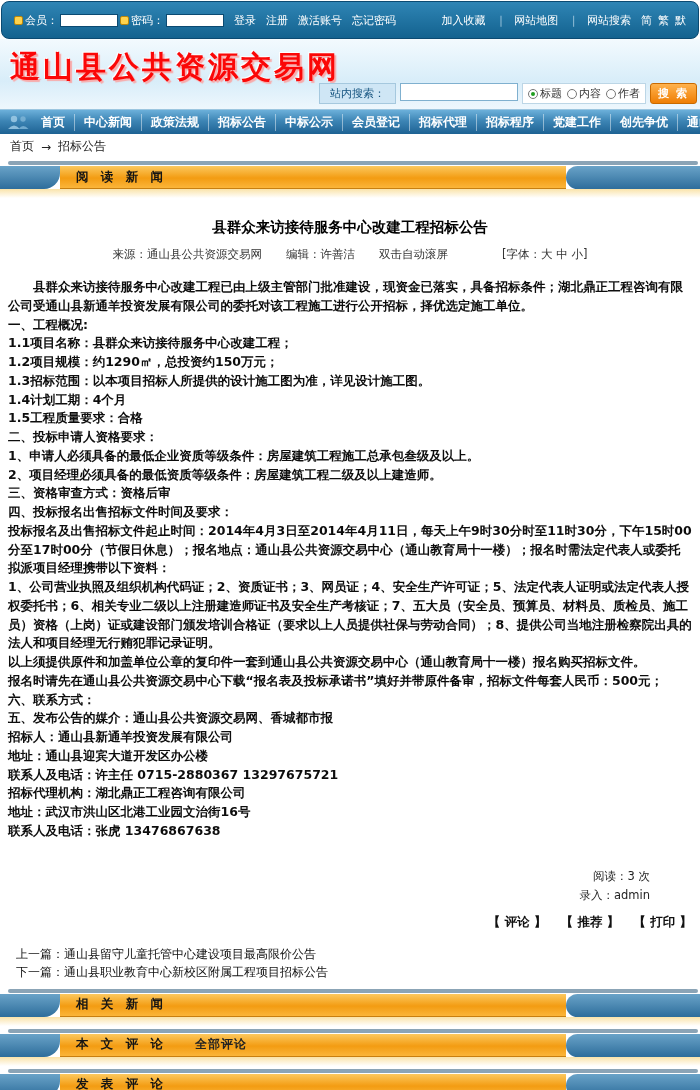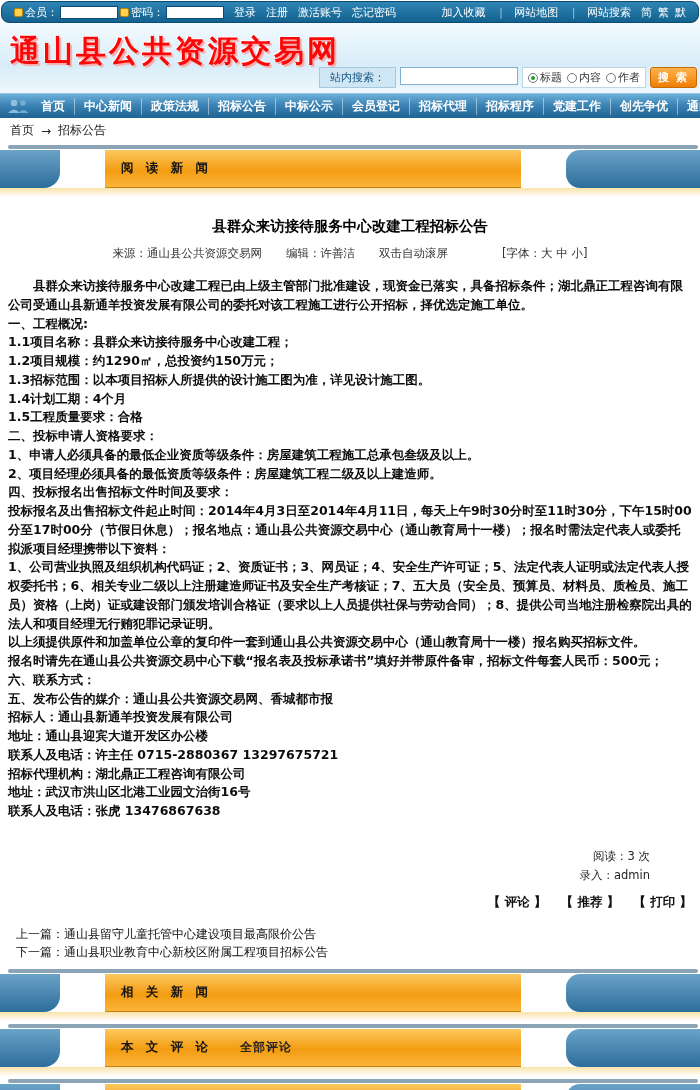--- a/index.html
+++ b/index.html
@@ -1,21 +1,21 @@
 <!DOCTYPE html>
 <html><head>
 <meta charset="utf-8">
 <style>
   * { margin:0; padding:0; box-sizing:border-box; }
   html,body { width:700px; }
   body { min-height:1090px; background:#fff; font-family:"DejaVu Sans", sans-serif; color:#111; overflow:hidden; }
   a { text-decoration:none; color:inherit; cursor:pointer; }
 
   
-  .topbar { height:22px; margin:1px 1px 0; background:linear-gradient(#2f85b5,#13628f); border:1px solid #0b4a72; border-radius:8px; display:flex; align-items:center; gap:2px; font-size:11px; color:#fff; padding:0 12px; }
+  .topbar { height:38px; margin:1px 1px 0; background:linear-gradient(#2f85b5,#13628f); border:1px solid #0b4a72; border-radius:8px; display:flex; align-items:center; gap:2px; font-size:11px; color:#fff; padding:0 12px; }
   .tb-icon { width:9px; height:9px; background:#ffd34d; border:1px solid #b8860b; border-radius:2px; display:inline-block; }
   .tb-input { width:58px; height:13px; border:1px solid #0b4a72; background:#fff; }
   .tb-links, .tb-right, .tb-lang { display:flex; gap:10px; }
   .tb-links { margin-left:8px; }
   .tb-right { margin-left:auto; }
   .tb-right a + a::before { content:"｜"; margin-right:8px; color:#bcd9ea; }
   .tb-lang { gap:6px; margin-left:8px; }
 
   
   .header { height:70px; background:linear-gradient(180deg,#f3fafe 0%, #d8edf9 60%, #eef7fd 100%); position:relative; }
@@ -34,21 +34,21 @@
   .nav-item { padding:0 9px; white-space:nowrap; cursor:pointer; }
   .nav-item + .nav-item { border-left:1px solid rgba(255,255,255,.45); }
   .users-icon { flex:0 0 auto; opacity:.85; margin:0 2px; }
 
   
   .breadcrumb { padding:4px 10px 3px; font-size:12px; color:#222; display:flex; gap:7px; align-items:center; background:#fff; }
 
   
   .secbar { margin-top:3px; }
   .secbar .topline { height:4px; background:#8ba4b6; margin:0 2px 1px 8px; border-radius:2px; }
-  .secbar .bar { display:flex; height:38px;gap:45px; }
+  .secbar .bar { display:flex; height:23px; }
   .secbar .cap-l { width:60px; background:linear-gradient(#6aa3c8,#2d6d9b); border-radius:0 0 16px 0; }
   .secbar .mid { flex:1; background:linear-gradient(#fcc85e,#f39c12 55%,#fbb53a); display:flex; align-items:center; padding-left:16px; gap:28px; font-weight:bold; font-size:12.5px; color:#141414; letter-spacing:4px; border-bottom:1px solid #c87f10; }
   .secbar .cap-r { width:134px; background:linear-gradient(#6aa3c8,#2d6d9b); border-radius:14px 0 0 14px; }
   .secbar .fade { height:9px; background:linear-gradient(#fae3a9,#ffffff); }
   .all-comments { font-weight:bold; letter-spacing:1px; font-size:12px; color:#222; }
 
   
   .article { padding:6px 8px 0; }
   .article-title { text-align:center; font-weight:bold; font-size:14.5px; margin:14px 0 10px; color:#000; }
   .article-meta { display:flex; justify-content:center; gap:24px; font-size:11.5px; color:#333; margin-bottom:16px; align-items:center; }
@@ -175,20 +175,21 @@
       <div>　　县群众来访接待服务中心改建工程已由上级主管部门批准建设，现资金已落实，具备招标条件；湖北鼎正工程咨询有限公司受通山县新通羊投资发展有限公司的委托对该工程施工进行公开招标，择优选定施工单位。</div>
       <div>一、工程概况:</div>
       <div>1.1项目名称：县群众来访接待服务中心改建工程；</div>
       <div>1.2项目规模：约1290㎡，总投资约150万元；</div>
       <div>1.3招标范围：以本项目招标人所提供的设计施工图为准，详见设计施工图。</div>
       <div>1.4计划工期：4个月</div>
       <div>1.5工程质量要求：合格</div>
       <div>二、投标申请人资格要求：</div>
       <div>1、申请人必须具备的最低企业资质等级条件：房屋建筑工程施工总承包叁级及以上。</div>
       <div>2、项目经理必须具备的最低资质等级条件：房屋建筑工程二级及以上建造师。</div>
+      <div>三、资格审查方式：资格后审</div>
       <div>四、投标报名出售招标文件时间及要求：</div>
       <div>投标报名及出售招标文件起止时间：2014年4月3日至2014年4月11日，每天上午9时30分时至11时30分，下午15时00分至17时00分（节假日休息）；报名地点：通山县公共资源交易中心（通山教育局十一楼）；报名时需法定代表人或委托拟派项目经理携带以下资料：</div>
       <div>1、公司营业执照及组织机构代码证；2、资质证书；3、网员证；4、安全生产许可证；5、法定代表人证明或法定代表人授权委托书；6、相关专业二级以上注册建造师证书及安全生产考核证；7、五大员（安全员、预算员、材料员、质检员、施工员）资格（上岗）证或建设部门颁发培训合格证（要求以上人员提供社保与劳动合同）；8、提供公司当地注册检察院出具的法人和项目经理无行贿犯罪记录证明。</div>
       <div>以上须提供原件和加盖单位公章的复印件一套到通山县公共资源交易中心（通山教育局十一楼）报名购买招标文件。</div>
       <div>报名时请先在通山县公共资源交易中心下载“报名表及投标承诺书”填好并带原件备审，招标文件每套人民币：500元；</div>
       <div>六、联系方式：</div>
       <div>五、发布公告的媒介：通山县公共资源交易网、香城都市报</div>
       <div>招标人：通山县新通羊投资发展有限公司</div>
       <div>地址：通山县迎宾大道开发区办公楼</div>
       <div>联系人及电话：许主任 0715-2880367 13297675721</div>

